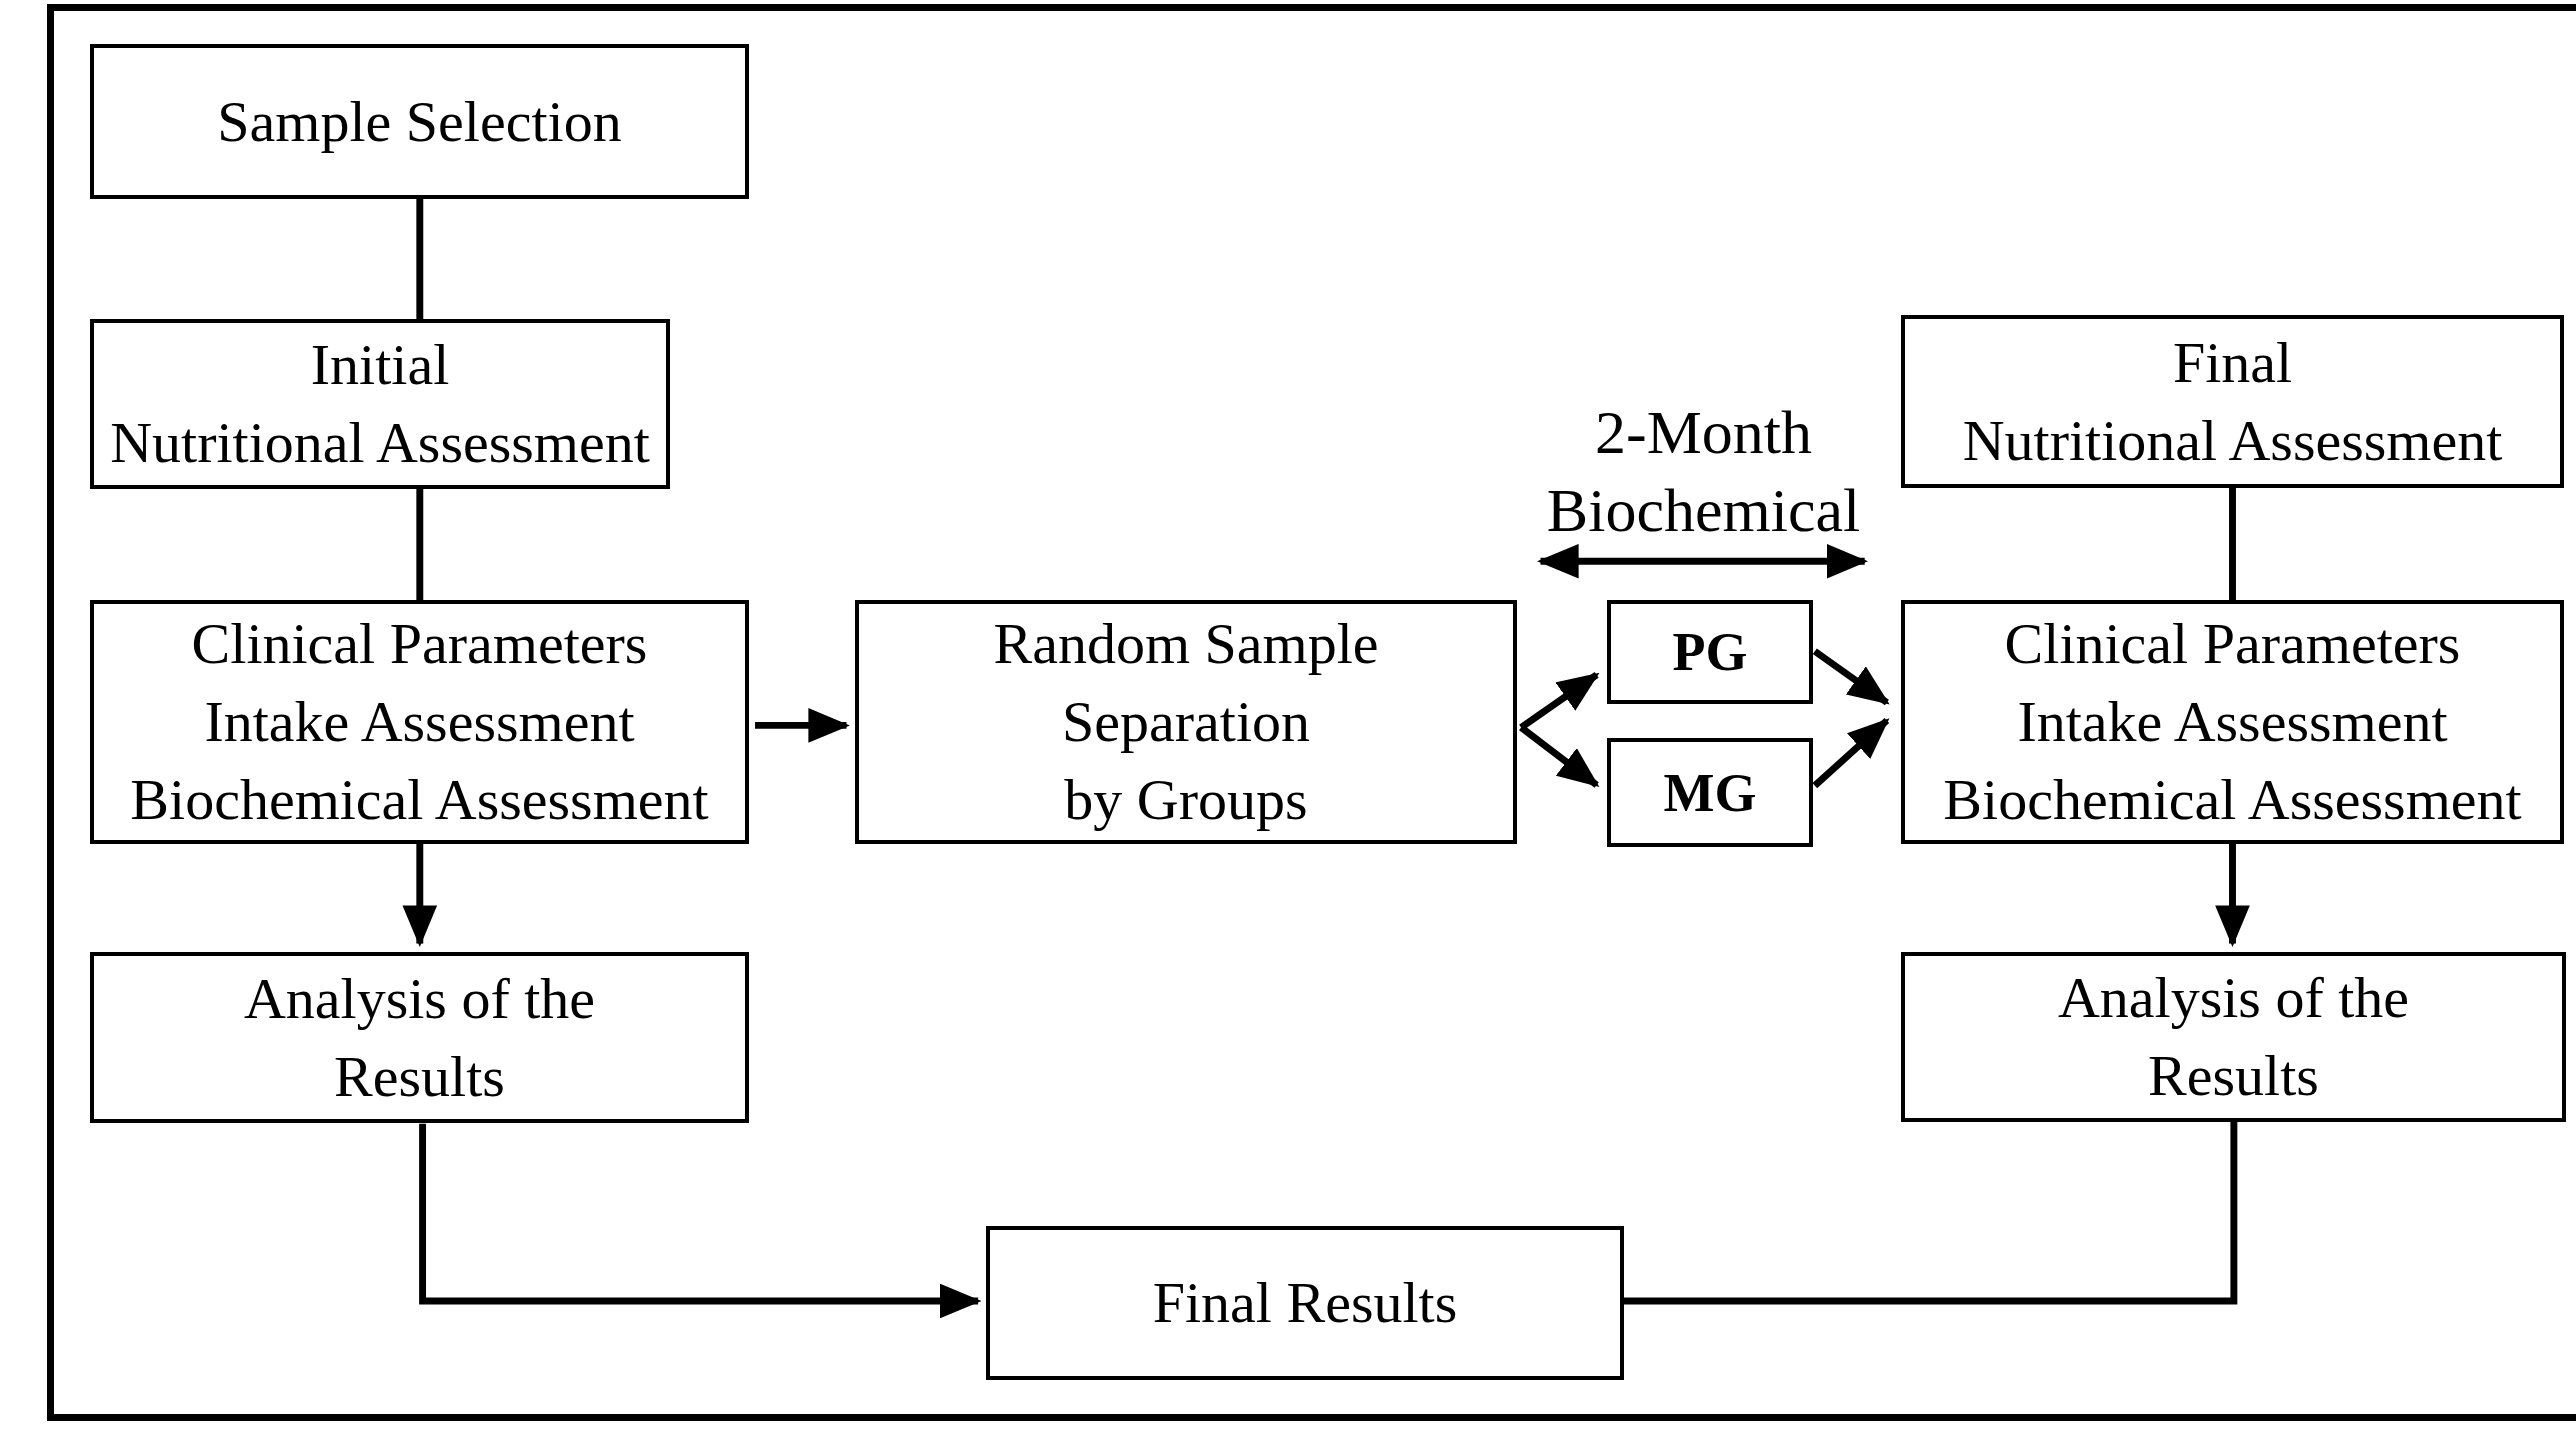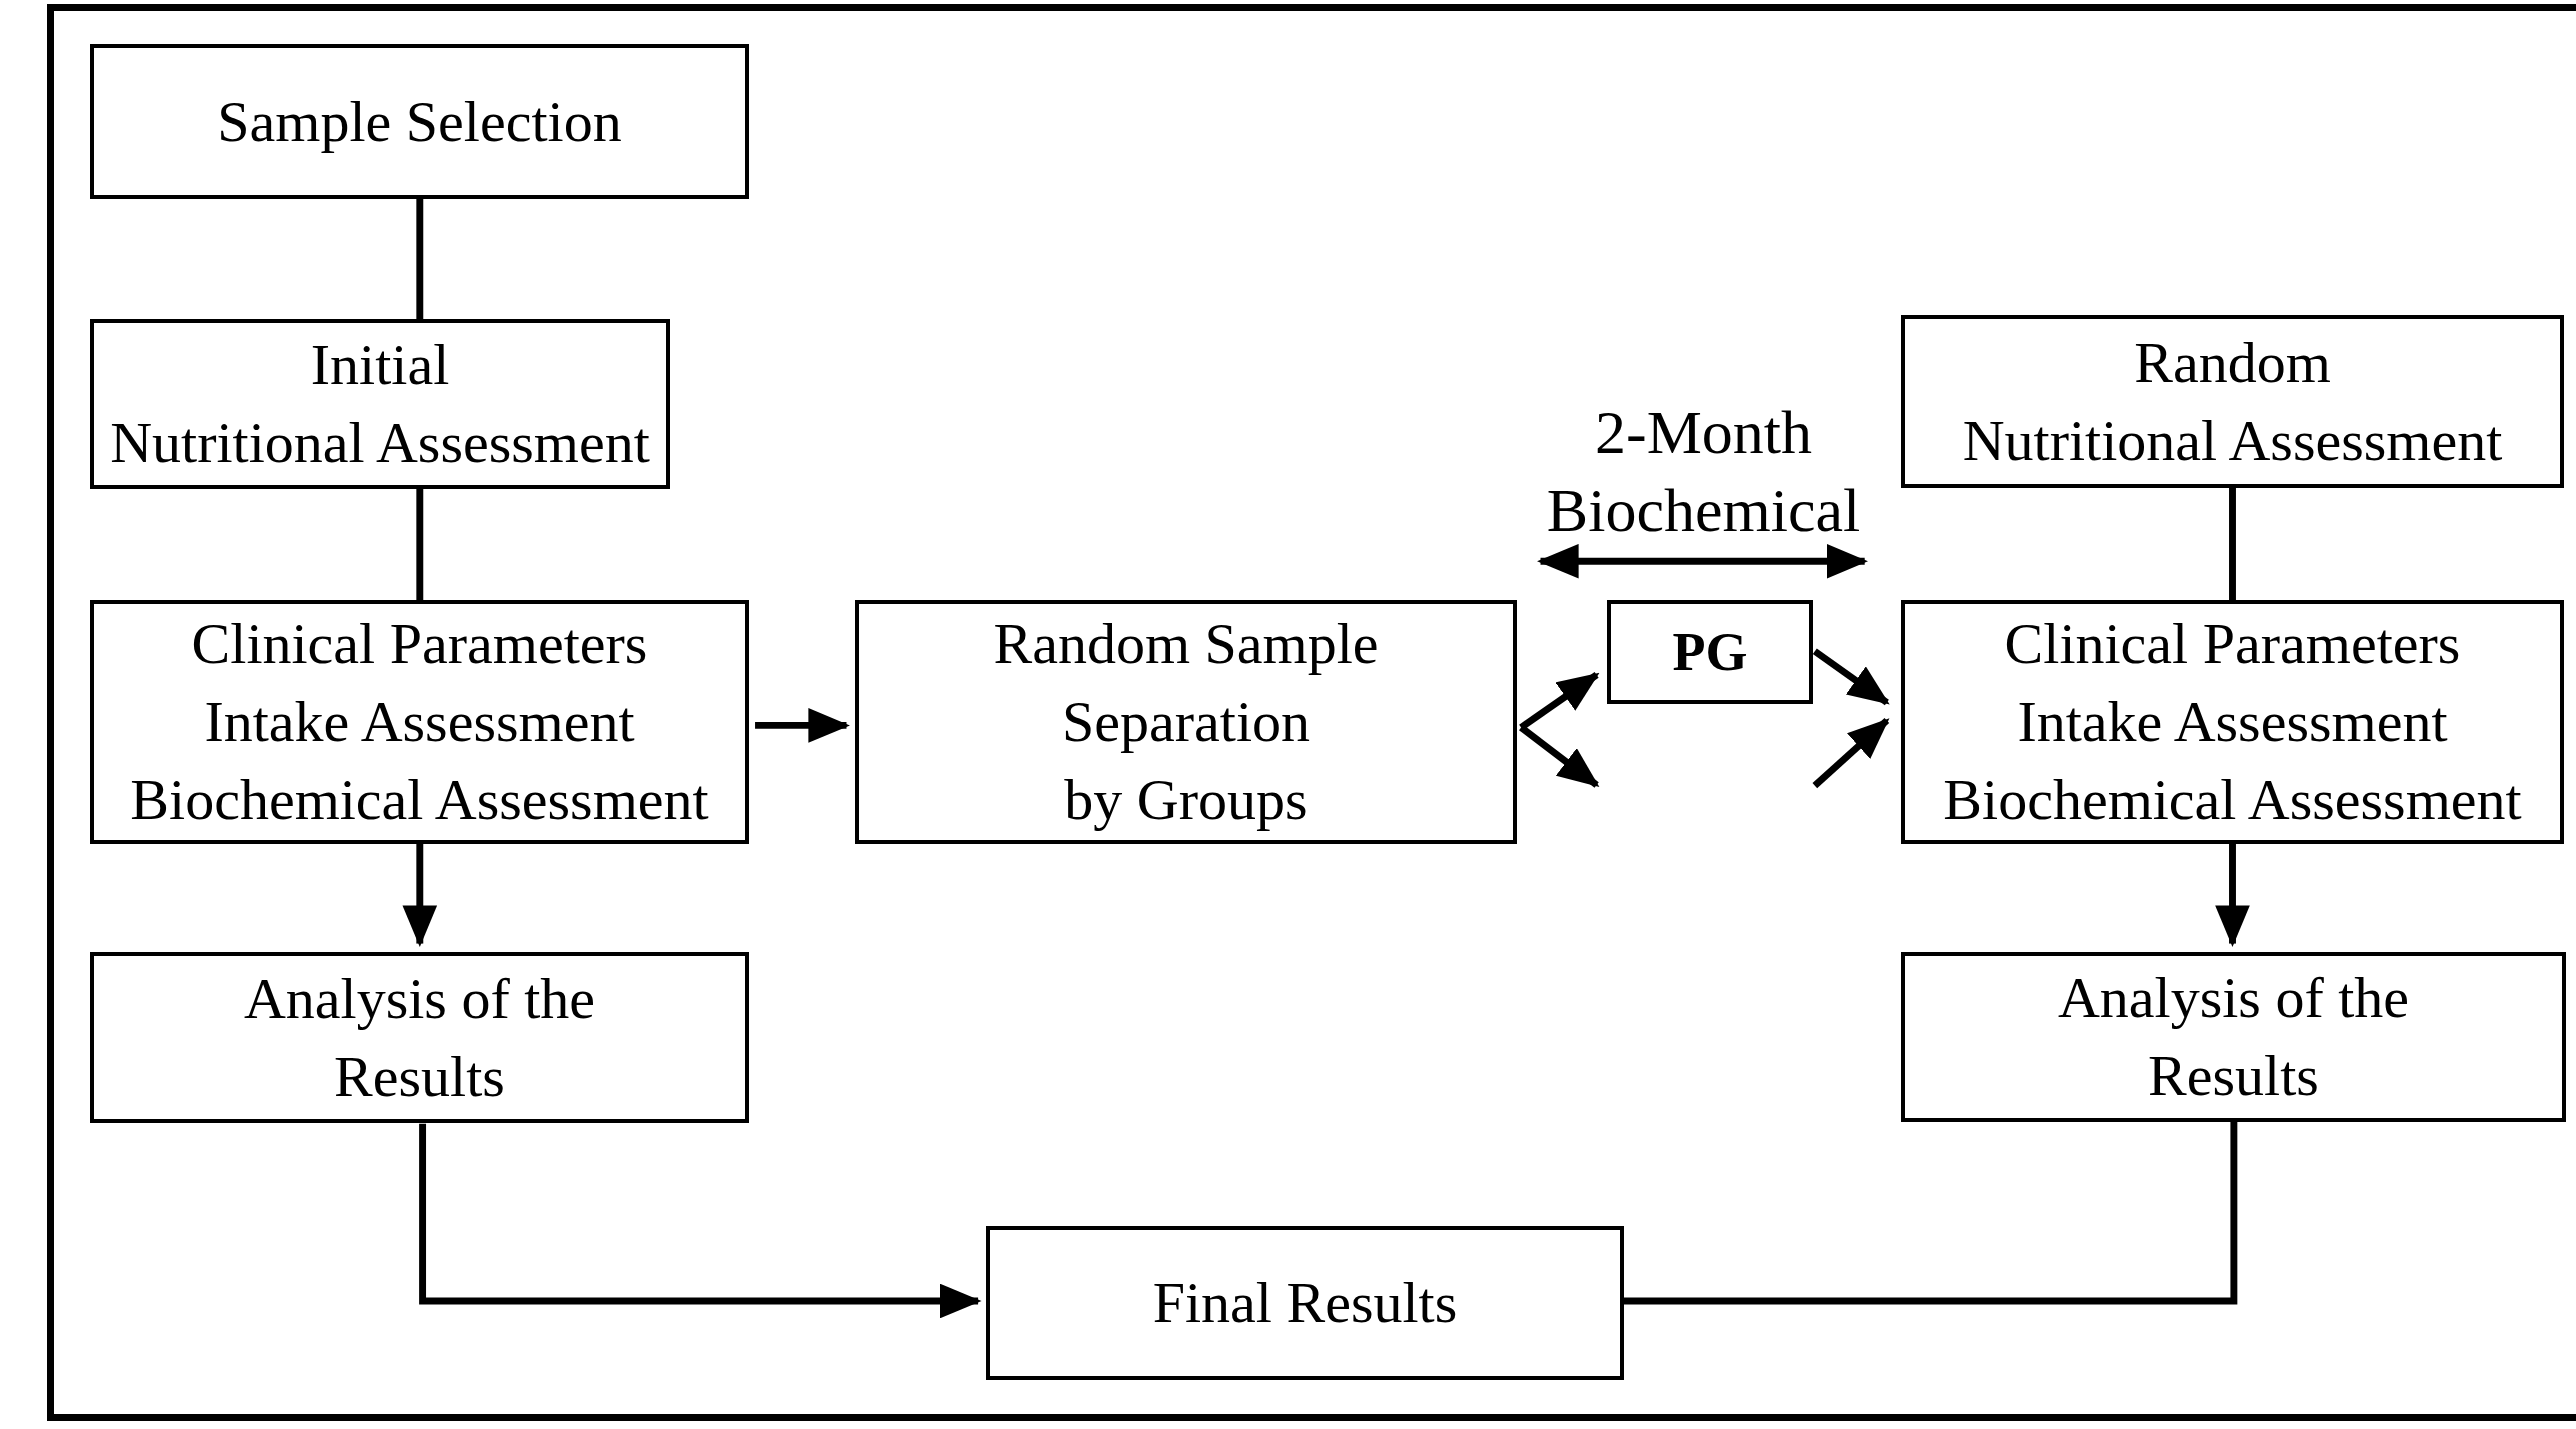--- a/index.html
+++ b/index.html
@@ -103,23 +103,26 @@
   <div class="box" style="left:812px;top:600px;width:662px;height:244px;">
     <div>Random Sample</div>
     <div>Separation</div>
     <div>by Groups</div>
   </div>
 
   <div class="box small" style="left:1564px;top:600px;width:206px;height:104px;">
     <div>PG</div>
   </div>
 
+  <div class="box small" style="left:1564px;top:738px;width:206px;height:109px;">
+    <div>MG</div>
+  </div>
 
   <div class="box" style="left:1858px;top:315px;width:663px;height:173px;">
-    <div>Random</div>
+    <div>Final</div>
     <div>Nutritional Assessment</div>
   </div>
 
   <div class="box" style="left:1858px;top:600px;width:663px;height:244px;">
     <div>Clinical Parameters</div>
     <div>Intake Assessment</div>
     <div>Biochemical Assessment</div>
   </div>
 
   <div class="box" style="left:1858px;top:952px;width:665px;height:170px;">

